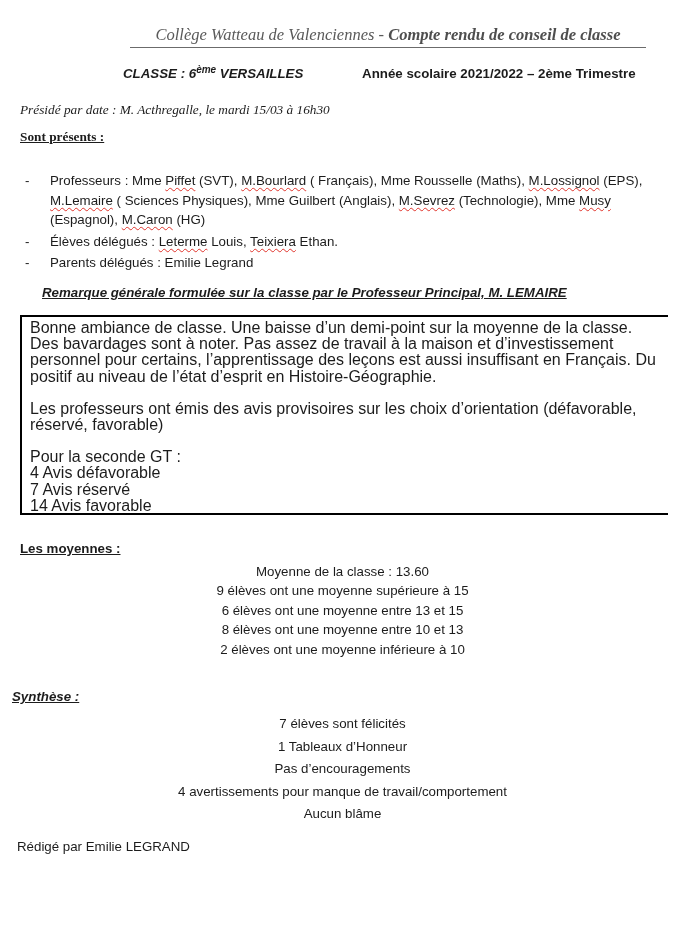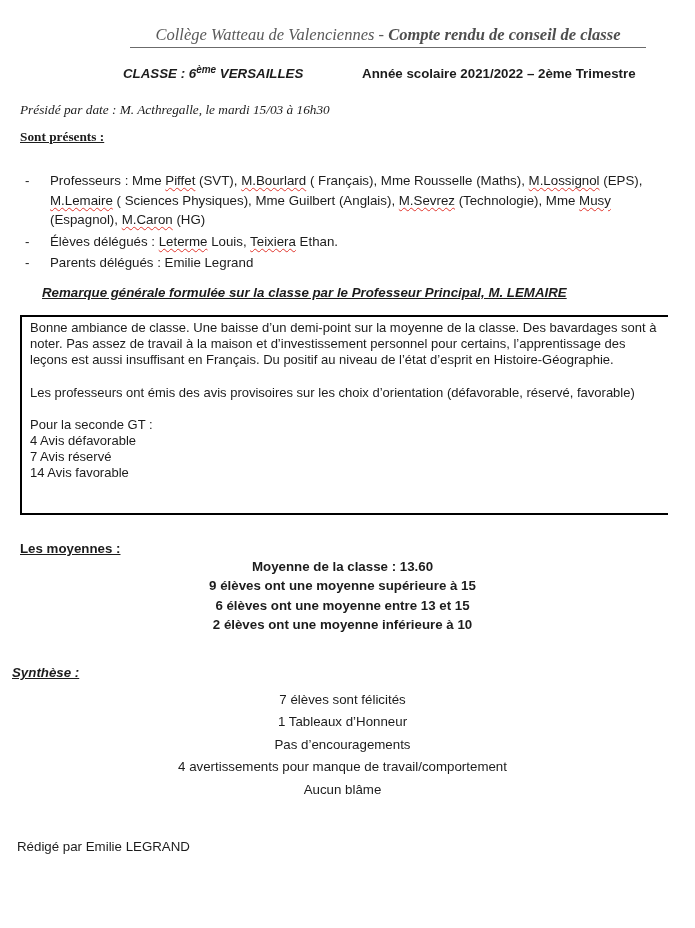--- a/index.html
+++ b/index.html
@@ -70,32 +70,32 @@
     text-decoration-thickness: 1px;
     text-underline-offset: 2px;
   }
   
   .remark-box {
     margin: 14px 20px 0 20px;
     width: 653px;
     height: 200px;
     border: 2px solid #000000;
     padding: 3px 8px;
-    font-size: 13px;
+    font-size: 16px;
     line-height: 16.2px;
   }
   .box-p { margin: 0; }
   .box-gap { margin-top: 16px; }
   
   .centered-block {
     width: 645px;
     margin-left: 20px;
     text-align: center;
   }
-  .moyennes-lines { line-height: 19.4px; font-weight: bold; }
+  .moyennes-lines { margin-top: 5px; line-height: 19.4px; }
   .synthese-lines { margin-top: 8px; line-height: 22.6px; }
   
   .redige {
     position: absolute;
     left: 17px;
     top: 839px;
     line-height: 15px;
   }
 </style>
 </head>
@@ -140,20 +140,21 @@
     <div class="box-p">4 Avis défavorable</div>
     <div class="box-p">7 Avis réservé</div>
     <div class="box-p">14 Avis favorable</div>
   </div>
 
   <div class="h-bold moyennes-heading">Les moyennes :</div>
   <div class="centered-block moyennes-lines">
     <div>Moyenne de la classe : 13.60</div>
     <div>9 élèves ont une moyenne supérieure à 15</div>
     <div>6 élèves ont une moyenne entre 13 et 15</div>
+    <div>8 élèves ont une moyenne entre 10 et 13</div>
     <div>2 élèves ont une moyenne inférieure à 10</div>
   </div>
 
   <div class="h-bold synthese-heading">Synthèse :</div>
   <div class="centered-block synthese-lines">
     <div>7 élèves sont félicités</div>
     <div>1 Tableaux d’Honneur</div>
     <div>Pas d’encouragements</div>
     <div>4 avertissements pour manque de travail/comportement</div>
     <div>Aucun blâme</div>

